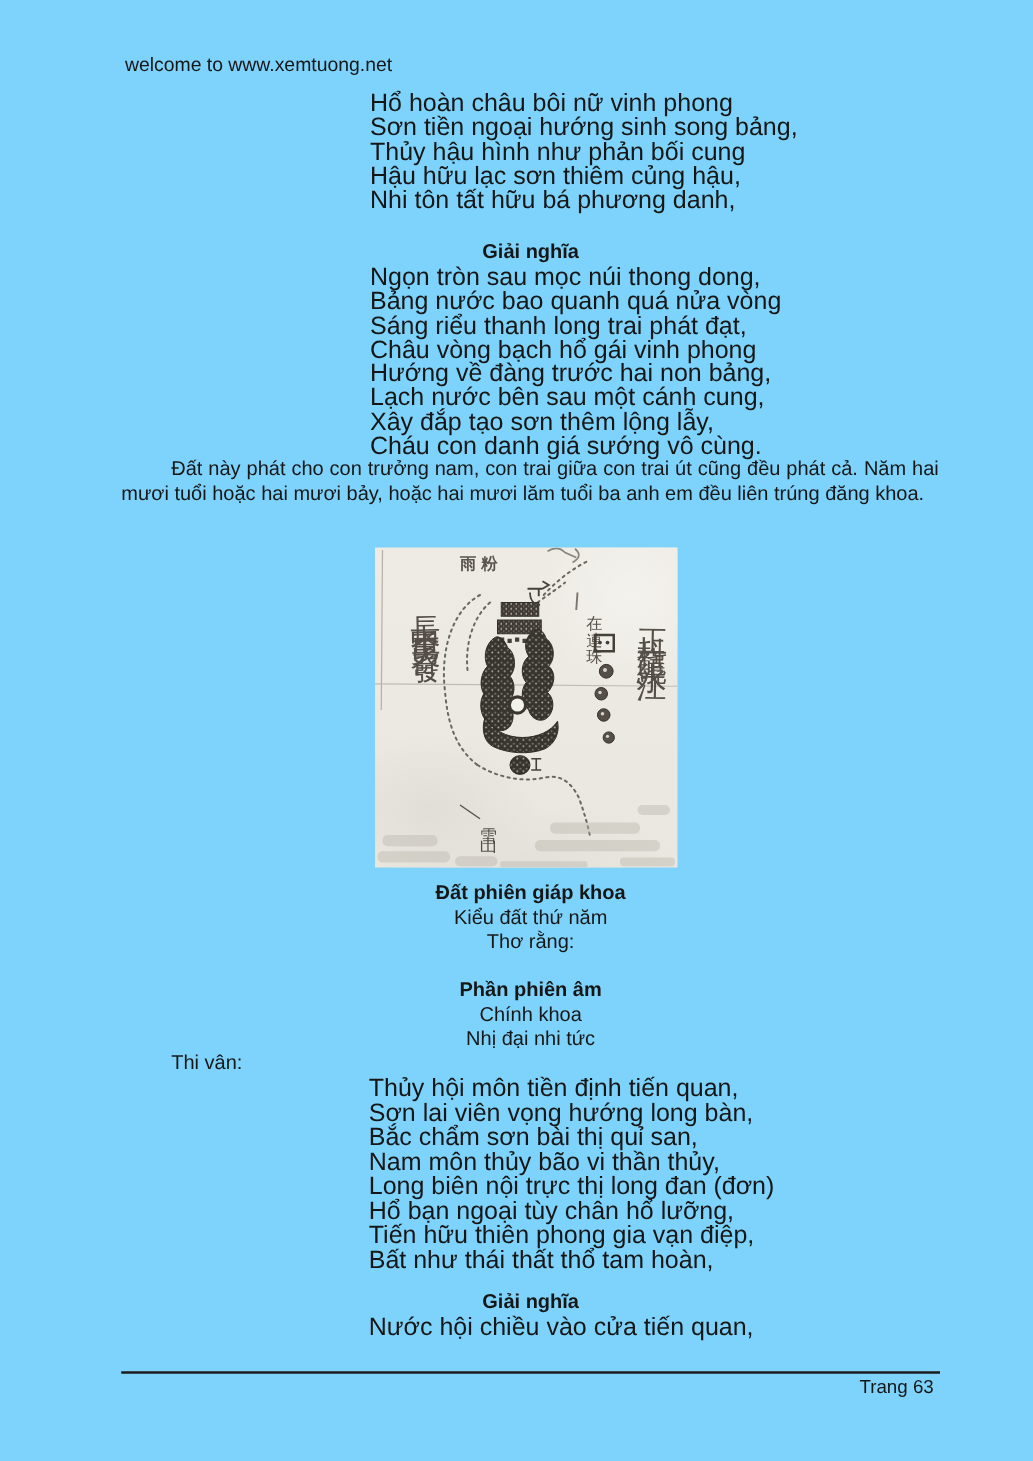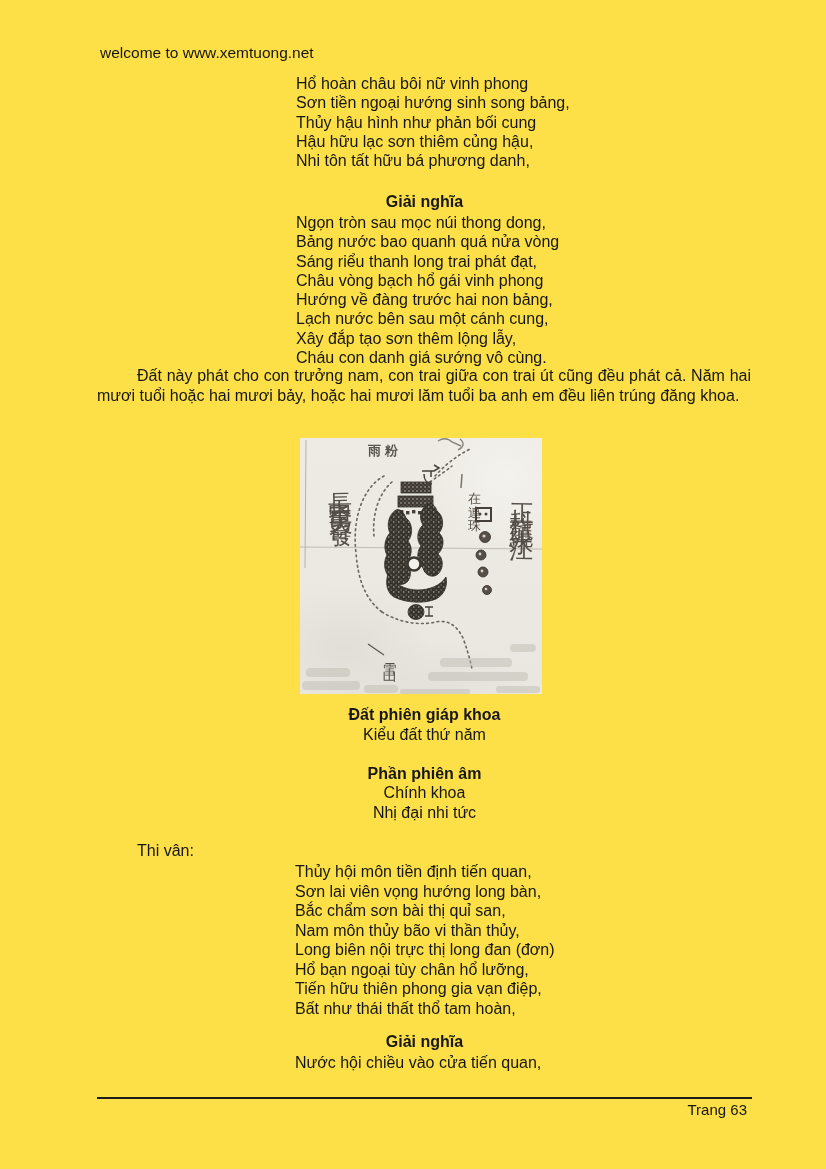--- a/index.html
+++ b/index.html
@@ -1,25 +1,25 @@
 <!DOCTYPE html>
 <html><head>
 <meta charset="utf-8">
 <style>
   html,body{margin:0;padding:0;background:#ffffff;}
   .page{
     position:relative;
     width:826px;height:1169px;
-    background:#fde047;
+    background:#7dd3fc;
     font-family:"Liberation Sans",sans-serif;
     color:#161616;
     overflow:hidden;
   }
   .hdr{position:absolute;left:100px;top:44px;font-size:15.5px;}
-  .pblock{position:absolute;left:296px;font-size:16px;line-height:19.3px;white-space:nowrap;}
+  .pblock{position:absolute;left:296px;font-size:20px;line-height:19.3px;white-space:nowrap;}
   .pline{height:19.3px;}
   .cheading{position:absolute;left:97px;width:655px;text-align:center;font-size:16px;font-weight:bold;}
   .para{
     position:absolute;left:97px;top:366px;width:654px;
     font-size:16px;line-height:20.2px;text-align:justify;text-indent:40px;
   }
   .centerblock{position:absolute;left:97px;top:705px;width:655px;text-align:center;font-size:16px;line-height:19.5px;}
   .centerblock .b{font-weight:bold;}
   .spacer{height:19.5px;}
   .label{position:absolute;font-size:16px;}
@@ -166,20 +166,21 @@
     <div class="v-col" style="left:24px;top:36px;font-size:24px;letter-spacing:6px;transform:rotate(-1deg);">長中季男皆發</div>
     <div class="v-col" style="left:206px;top:46px;font-size:24px;letter-spacing:7px;transform:rotate(1deg);">正科龍繞水江</div>
     <div class="v-col" style="left:165px;top:44px;font-size:13px;letter-spacing:13px;">在連珠</div>
     <div class="h-row" style="left:68px;top:4px;font-size:13px;letter-spacing:4px;">雨粉</div>
     <div class="v-col" style="left:81px;top:214px;font-size:14px;letter-spacing:5px;">雪山</div>
   </div>
 
   <div class="centerblock">
     <div class="b">Đất phiên giáp khoa</div>
     <div>Kiểu đất thứ năm</div>
+    <div>Thơ rằng:</div>
     <div class="spacer"></div>
     <div class="b">Phần phiên âm</div>
     <div>Chính khoa</div>
     <div>Nhị đại nhi tức</div>
   </div>
 
   <div class="label" style="left:137px;top:842px;">Thi vân:</div>
 
   <div class="pblock" style="left:295px;top:862px;line-height:19.5px;">
     <div class="pline" style="height:19.5px;">Thủy hội môn tiền định tiến quan,</div>

